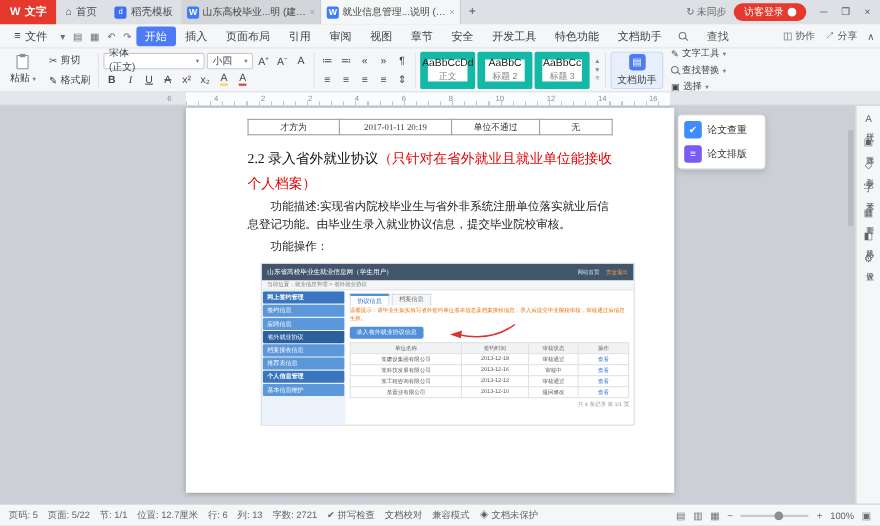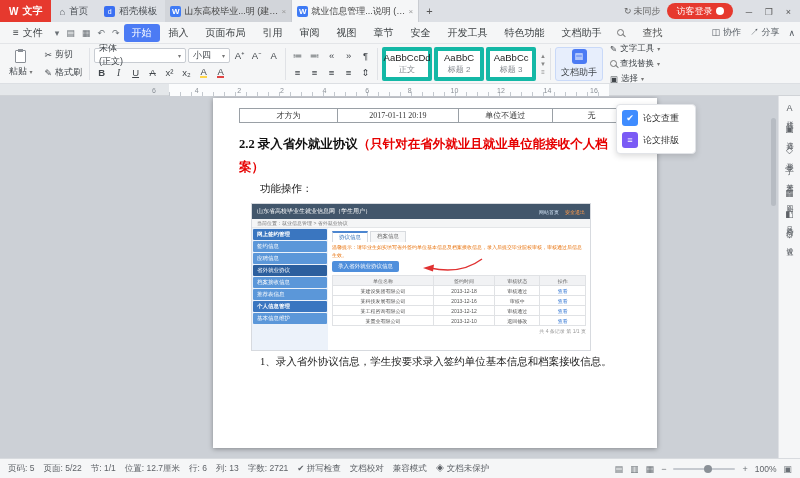--- a/index.html
+++ b/index.html
@@ -42,41 +42,41 @@
   .rb-row { display:flex; align-items:center; gap:2px; }
   .rb-btn { display:flex; align-items:center; gap:3px; padding:1px 3px; border-radius:2px; }
   .big-btn { display:flex; flex-direction:column; align-items:center; justify-content:center; gap:2px; padding:1px 5px; border-radius:3px; }
   .clip { width:11px; height:13px; border:1px solid #8a8f96; background:#fff; border-radius:1px; position:relative; }
   .clip::before { content:""; position:absolute; left:2px; top:-2px; width:5px; height:3px; background:#8a8f96; }
   .combo { border:1px solid #c8ccd2; background:#fff; border-radius:2px; height:15px; display:flex; align-items:center; gap:5px; padding:0 4px; }
   .caret { font-size:6px; color:#777; }
   .fmt { min-width:15px; height:14px; display:flex; align-items:center; justify-content:center; font-size:9.5px; border-radius:2px; color:#41464b; }
   .u-red { border-bottom:2px solid #e04343; line-height:1; }
   .u-yel { border-bottom:2px solid #ffd54a; line-height:1; }
-  .style-cell { width:50px; height:34px; background:#fff; border:4px solid #14b8a6; border-radius:2px; display:flex; flex-direction:column; align-items:center; justify-content:center; gap:1px; }
+  .style-cell { width:50px; height:34px; background:#fff; border:7px solid #14b8a6; border-radius:2px; display:flex; flex-direction:column; align-items:center; justify-content:center; gap:1px; }
   .style-prev { font-size:9.5px; color:#222; }
   .style-lab { font-size:8px; color:#808archive archive archive archive archive;}
   .style-lab { font-size:8px; color:#80858b; }
   .gal-ctl { display:flex; flex-direction:column; gap:2px; color:#888; font-size:6px; align-items:center; }
   .assist { background:#e7eefc; border:1px solid #c9d9f8; }
   .doc-ico { width:15px; height:15px; background:#4c7bf4; color:#fff; border-radius:3px; display:flex; align-items:center; justify-content:center; font-size:9px; }
   .rb-small { display:flex; align-items:center; gap:3px; font-size:8.5px; padding:0 3px; }
 
   
   .ruler { height:12px; background:#e4e7ea; border-bottom:1px solid #d0d3d7; position:relative; }
   .ruler-page { position:absolute; left:169px; top:0; width:440px; height:12px; background:#fbfcfd;
     background-image:repeating-linear-gradient(90deg,#c3c8ce 0 1px,transparent 1px 11px); background-size:100% 4px; background-position:0 8px; background-repeat:no-repeat; }
   .ruler-nums { position:absolute; left:140px; top:0; width:470px; height:12px; display:flex; justify-content:space-between; align-items:center; padding:0 12px; font-size:7px; color:#8a9097; }
 
   
   .workspace { position:relative; height:362px; background:#ccd0d6; overflow:hidden; }
-  .page { position:absolute; left:169px; top:2px; width:444px; height:350px; background:#fff; box-shadow:0 1px 5px rgba(0,0,0,.35); padding:10px 26px 0; font-family:"Liberation Serif", serif; color:#222;margin-left:44px; }
+  .page { position:absolute; left:169px; top:2px; width:444px; height:350px; background:#fff; box-shadow:0 1px 5px rgba(0,0,0,.35); padding:10px 56px 0; font-family:"Liberation Serif", serif; color:#222; }
   .doc-table { width:100%; border-collapse:collapse; table-layout:fixed; font-size:8px; color:#333; }
   .doc-table td { border:1px solid #9aa0a6; height:14px; text-align:center; overflow:hidden; }
-  .doc-heading { margin-top:10px; font-size:12.5px; font-weight:bold; line-height:1.8; color:#111; }
+  .doc-heading { margin-top:10px; font-size:12.5px; font-weight:normal; line-height:1.8; color:#111; }
   .doc-heading .red { color:#e60000; }
   .doc-para { margin-top:3px; font-size:10.5px; line-height:1.55; text-indent:21px; }
 
   
   .embed { margin:6px 0 0 12px; width:340px; height:148px; border:1px solid #d7dadf; background:#fff; font-family:"Liberation Sans",sans-serif; display:flex; flex-direction:column; overflow:hidden; }
   .embed-head { height:15px; background:#42566b; color:#fff; font-size:6px; display:flex; align-items:center; padding:0 5px; }
   .ehl { margin-left:auto; display:flex; gap:6px; font-size:5px; }
   .ehl .l1 { color:#cfe0f2; } .ehl .l2 { color:#ff9b4a; }
   .embed-crumb { height:9px; background:#f4f5f6; border-bottom:1px solid #e4e6e8; font-size:5px; color:#777; display:flex; align-items:center; padding:0 5px; }
   .embed-body { flex:1; display:flex; min-height:0; }
@@ -349,20 +349,21 @@
             <td>单位不通过</td>
             <td>无</td>
           </tr>
 
         </tbody>
     </table>
 
     <div class="doc-heading">
       <span>2.2 录入省外就业协议</span><span class="red">（只针对在省外就业且就业单位能接收个人档案）</span>
     </div>
+    <div class="doc-para">功能描述:实现省内院校毕业生与省外非系统注册单位落实就业后信息登记功能。由毕业生录入就业协议信息，提交毕业院校审核。</div>
     <div class="doc-para">功能操作：</div>
 
     <div class="embed">
       <div class="embed-head">
         <span>山东省高校毕业生就业信息网（学生用户）</span>
         <span class="ehl">
           <span class="l1">网站首页</span>
           <span class="l2">安全退出</span>
         </span>
       </div>
@@ -437,21 +438,20 @@
                   <td>退回修改</td>
                   <td>查看</td>
                 </tr>
               </tbody>
           </table>
           <div class="embed-pager">共 4 条记录  第 1/1 页</div>
         </div>
       </div>
     </div>
 
-    <div class="doc-para">1、录入省外协议信息，学生按要求录入签约单位基本信息和档案接收信息。</div>
   </div>
 
   <div class="float-card">
     <div class="fc-item">
       <span class="fc-icon fc-blue">✔</span>
       <span>论文查重</span>
     </div>
     <div class="fc-item">
       <span class="fc-icon fc-purple">≡</span>
       <span>论文排版</span>

